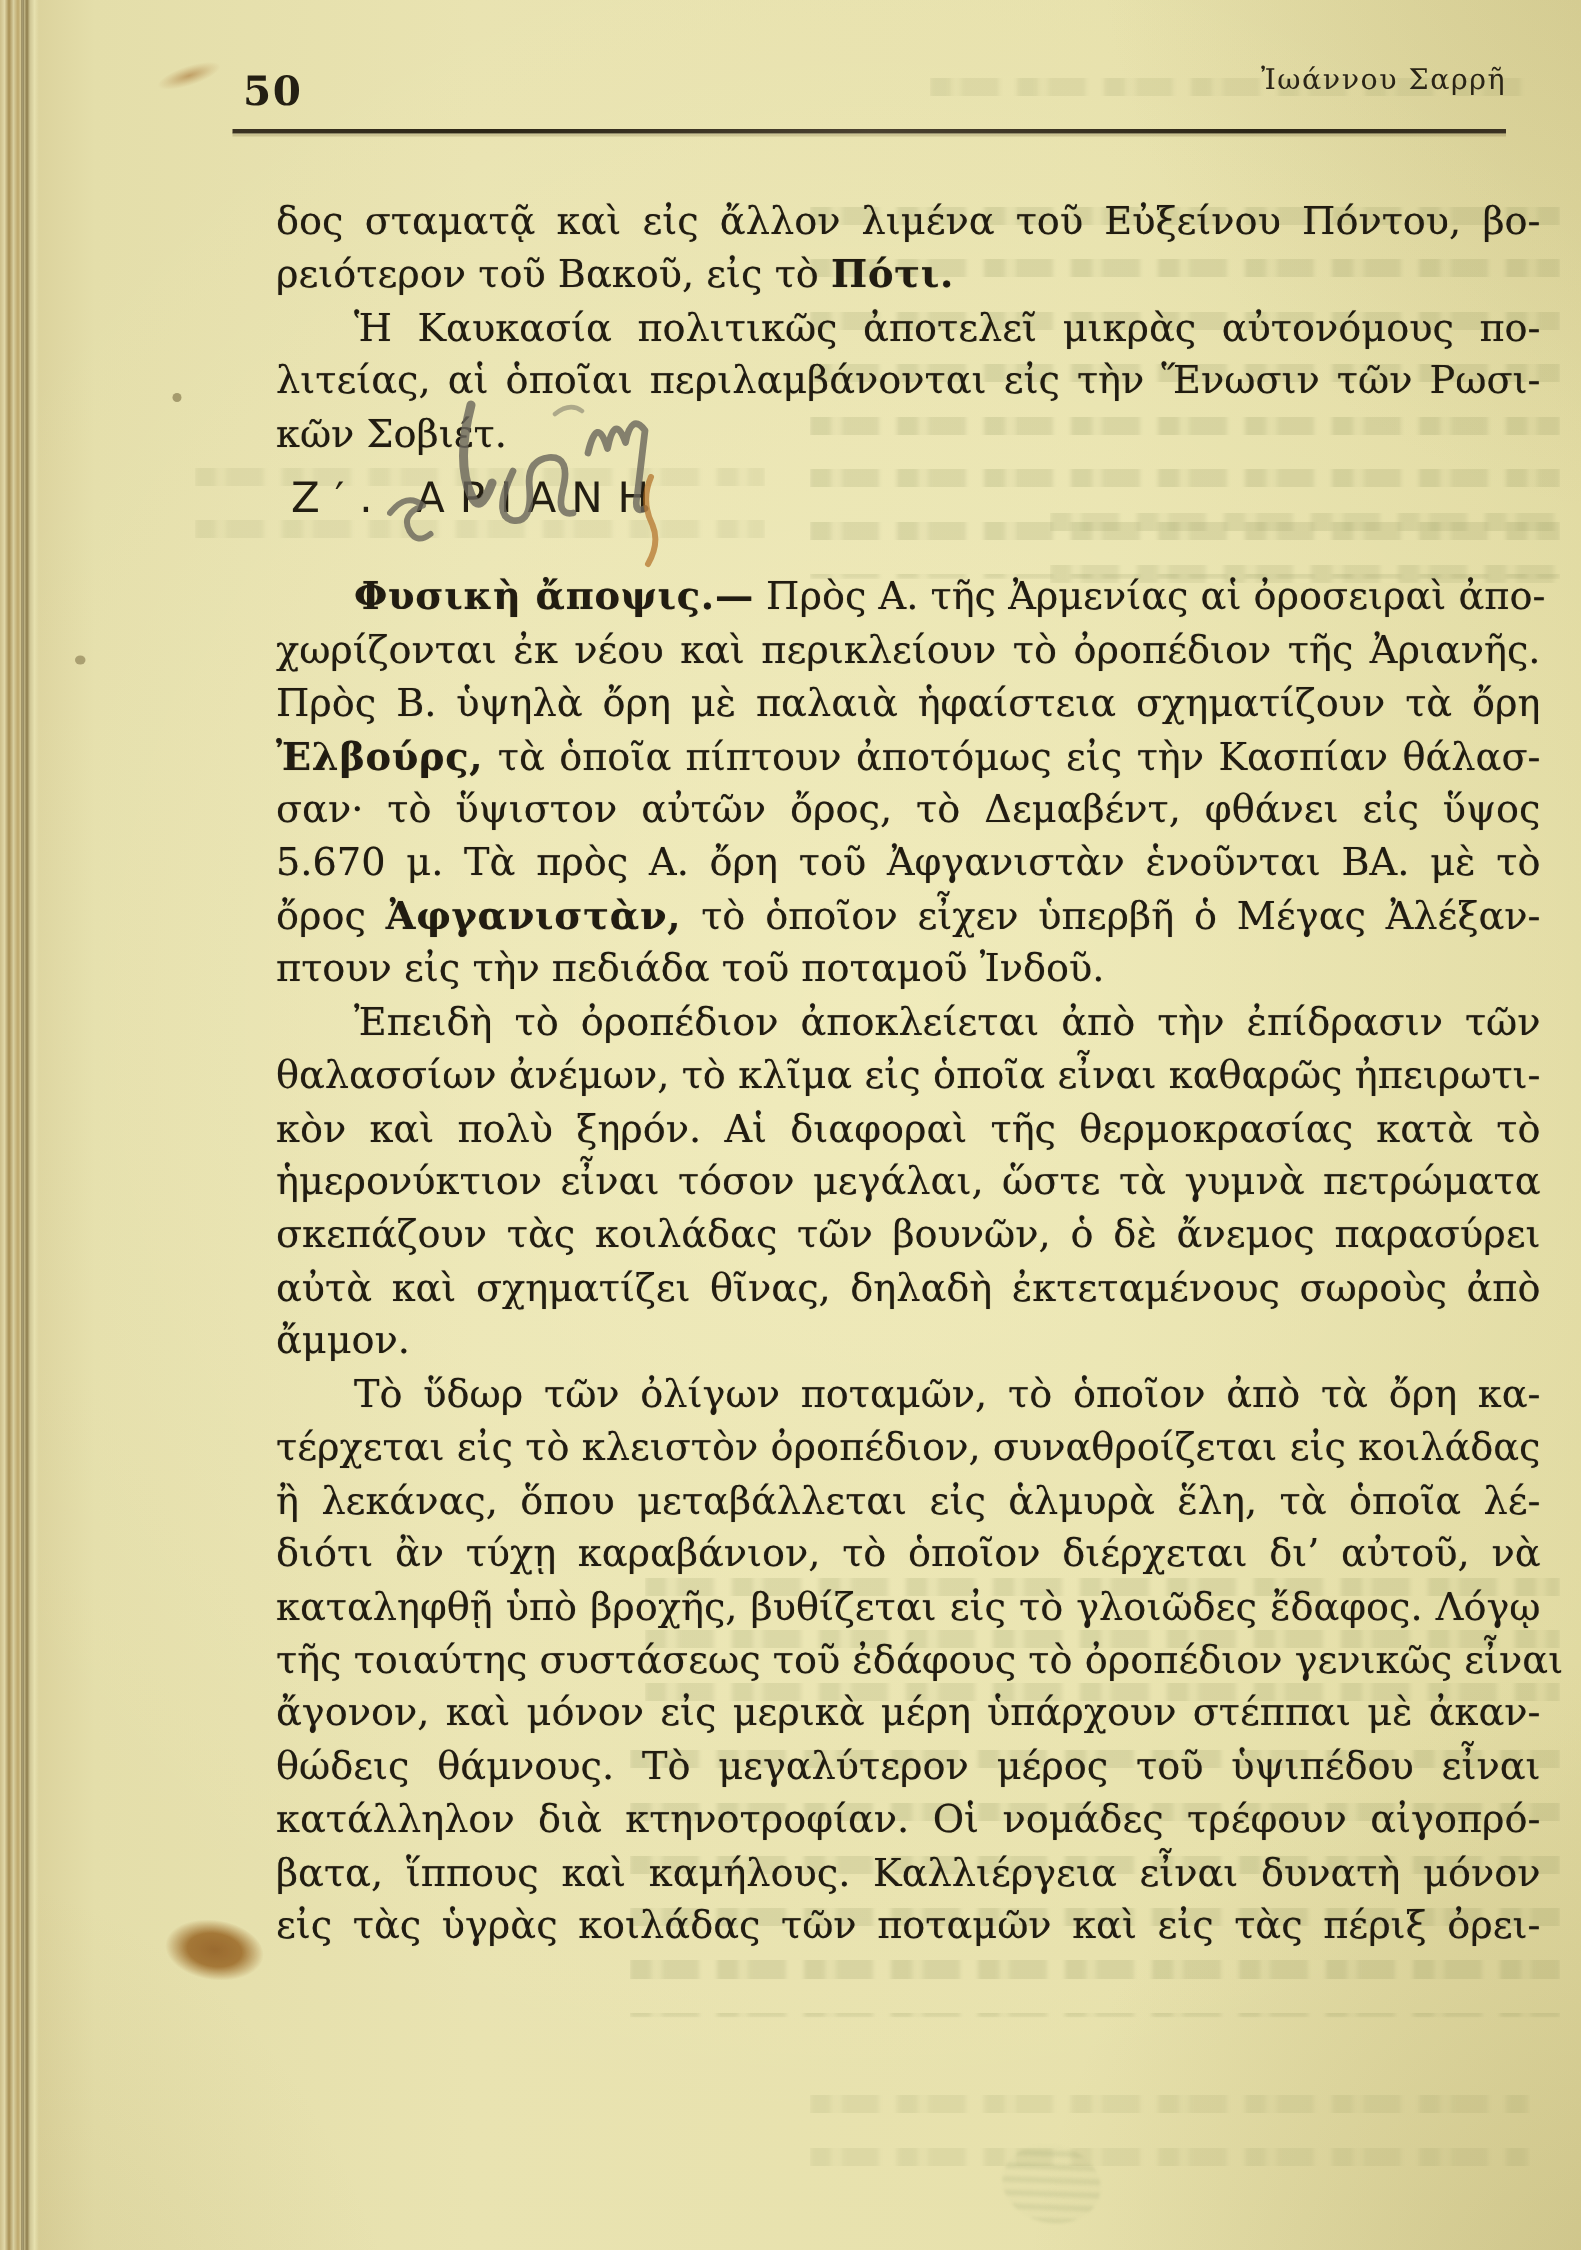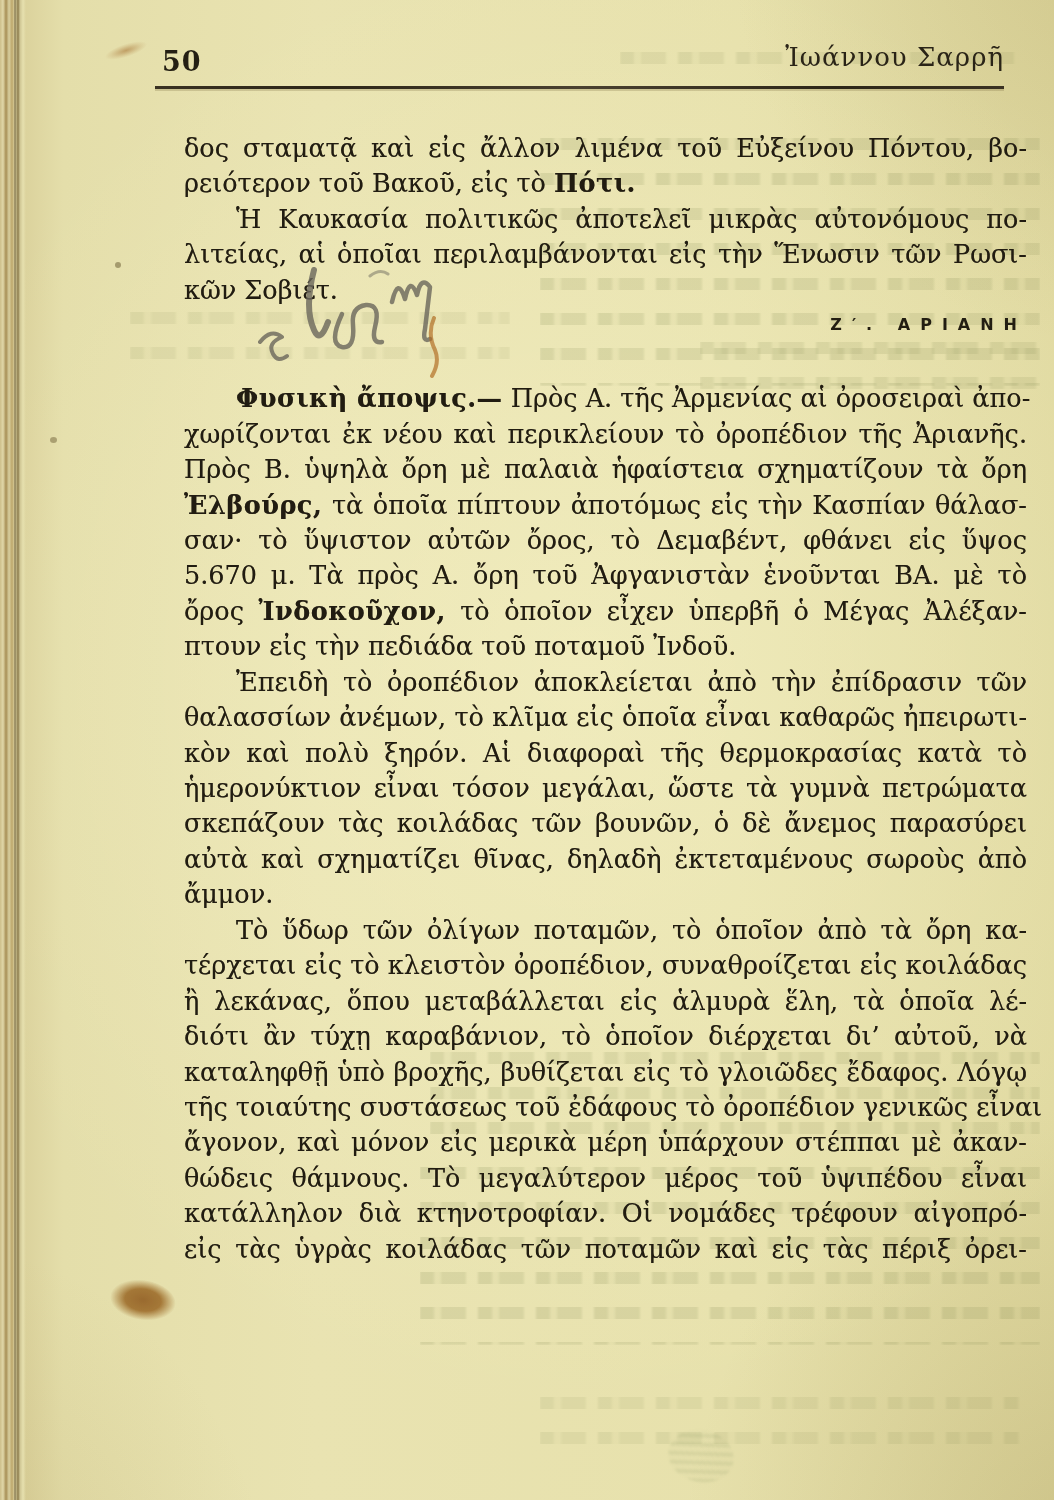--- a/index.html
+++ b/index.html
@@ -22,39 +22,39 @@
     position:absolute;left:0;top:0;width:26px;height:1500px;
     background:linear-gradient(90deg,
       #cdbf8a 0px,#e0d7a8 3px,#a78f55 6px,#d8cf9f 9px,#bda76b 12px,
       #e2dbab 15px,#8d7c4c 18px,#cfc694 20px,#e6e0ae 23px,rgba(230,224,174,0) 26px);
   }
   .binding:after{content:"";position:absolute;left:14px;top:0;width:2px;height:100%;
     background:rgba(90,75,40,.45);}
   
   .page-number{position:absolute;left:162px;top:46px;font-size:27px;font-weight:bold;
     color:#241f13;letter-spacing:1px;}
-  .running-header{position:absolute;right:50px;top:42px;font-size:26px;color:#2a2417;
+  .running-header{position:absolute;right:50px;top:42px;font-size:19px;color:#2a2417;
     letter-spacing:1px;}
   .header-rule{position:absolute;left:155px;top:86px;width:849px;height:3px;
     background:linear-gradient(90deg,#3a3222 0%,#2c2617 20%,#4a4130 50%,#2c2617 80%,#3a3222 100%);
     box-shadow:0 2px 0 rgba(120,105,60,.25);}
   
   .text-block{position:absolute;left:160px;top:131px;width:843px;color:#211c11;margin-left:24px;}
   .line{
     font-size:25.5px;line-height:35.45px;height:35.45px;
     text-align:justify;text-align-last:justify;white-space:nowrap;
     text-shadow:0 0 .5px rgba(33,28,17,.55);
   }
   .line.end{text-align-last:left;white-space:normal;}
   .line.indent{text-indent:52px;}
   .line b{font-weight:bold;letter-spacing:.5px;}
   .line .sp{letter-spacing:7px;}
   .heading{
-    height:30px;margin:7px 0 36px 0;text-align:right;
-    font-family:"DejaVu Sans", sans-serif;font-weight:700;font-size:16px;
+    height:30px;margin:7px 0 36px 0;text-align:left;
+    font-family:"DejaVu Sans", sans-serif;font-weight:400;font-size:28px;
     letter-spacing:10px;color:#231e12;text-indent:10px;
   }
   
   .bleed{
     position:absolute;filter:blur(1.3px);opacity:.55;pointer-events:none;
     background:repeating-linear-gradient(90deg,
       rgba(116,126,72,.30) 0 14px, rgba(116,126,72,.07) 14px 21px,
       rgba(116,126,72,.26) 21px 46px, rgba(116,126,72,0) 46px 58px);
     -webkit-mask:repeating-linear-gradient(180deg, transparent 0 12px, #000 12px 24px, transparent 24px 35px);
     mask:repeating-linear-gradient(180deg, transparent 0 12px, #000 12px 24px, transparent 24px 35px);
@@ -108,38 +108,39 @@
       <div class="line indent"><span>Ἡ Καυκασία πολιτικῶς ἀποτελεῖ μικρὰς αὐτονόμους πο-</span></div>
       <div class="line"><span>λιτείας, αἱ ὁποῖαι περιλαμβάνονται εἰς τὴν Ἕνωσιν τῶν Ρωσι-</span></div>
       <div class="line end"><span>κῶν Σοβιέτ.</span></div>
       <div class="heading">Ζ′. ΑΡΙΑΝΗ</div>
       <div class="line indent"><b>Φυσικὴ ἄποψις.—</b><span> Πρὸς Α. τῆς Ἀρμενίας αἱ ὀροσειραὶ ἀπο-</span></div>
       <div class="line"><span>χωρίζονται ἐκ νέου καὶ περικλείουν τὸ ὀροπέδιον τῆς Ἀριανῆς.</span></div>
       <div class="line"><span>Πρὸς Β. ὑψηλὰ ὄρη μὲ παλαιὰ ἡφαίστεια σχηματίζουν τὰ ὄρη</span></div>
       <div class="line"><b>Ἐλβούρς,</b><span> τὰ ὁποῖα πίπτουν ἀποτόμως εἰς τὴν Κασπίαν θάλασ-</span></div>
       <div class="line"><span>σαν· τὸ ὕψιστον αὐτῶν ὄρος, τὸ Δεμαβέντ, φθάνει εἰς ὕψος</span></div>
       <div class="line"><span>5.670 μ. Τὰ πρὸς Α. ὄρη τοῦ Ἀφγανιστὰν ἑνοῦνται ΒΑ. μὲ τὸ</span></div>
-      <div class="line"><span>ὄρος </span><b>Ἰνδοκοῦχον,</b><span> τὸ ὁποῖον εἶχεν ὑπερβῆ ὁ Μέγας Ἀλέξαν-</span></div>
+      <div class="line"><span>ὄρος </span><b>Ἀφγανιστὰν,</b><span> τὸ ὁποῖον εἶχεν ὑπερβῆ ὁ Μέγας Ἀλέξαν-</span></div>
       <div class="line end"><span>πτουν εἰς τὴν πεδιάδα τοῦ ποταμοῦ Ἰνδοῦ.</span></div>
       <div class="line indent"><span>Ἐπειδὴ τὸ ὀροπέδιον ἀποκλείεται ἀπὸ τὴν ἐπίδρασιν τῶν</span></div>
       <div class="line"><span>θαλασσίων ἀνέμων, τὸ κλῖμα εἰς ὁποῖα εἶναι καθαρῶς ἠπειρωτι-</span></div>
       <div class="line"><span>κὸν καὶ πολὺ ξηρόν. Αἱ διαφοραὶ τῆς θερμοκρασίας κατὰ τὸ</span></div>
       <div class="line"><span>ἡμερονύκτιον εἶναι τόσον μεγάλαι, ὥστε τὰ γυμνὰ πετρώματα</span></div>
       <div class="line"><span>σκεπάζουν τὰς κοιλάδας τῶν βουνῶν, ὁ δὲ ἄνεμος παρασύρει</span></div>
       <div class="line"><span>αὐτὰ καὶ σχηματίζει θῖνας, δηλαδὴ ἐκτεταμένους σωροὺς ἀπὸ</span></div>
       <div class="line end"><span>ἄμμον.</span></div>
       <div class="line indent"><span>Τὸ ὕδωρ τῶν ὀλίγων ποταμῶν, τὸ ὁποῖον ἀπὸ τὰ ὄρη κα-</span></div>
       <div class="line"><span>τέρχεται εἰς τὸ κλειστὸν ὀροπέδιον, συναθροίζεται εἰς κοιλάδας</span></div>
       <div class="line"><span>ἢ λεκάνας, ὅπου μεταβάλλεται εἰς ἁλμυρὰ ἕλη, τὰ ὁποῖα λέ-</span></div>
       <div class="line"><span>διότι ἂν τύχῃ καραβάνιον, τὸ ὁποῖον διέρχεται δι’ αὐτοῦ, νὰ</span></div>
       <div class="line"><span>καταληφθῇ ὑπὸ βροχῆς, βυθίζεται εἰς τὸ γλοιῶδες ἔδαφος. Λόγῳ</span></div>
       <div class="line"><span>τῆς τοιαύτης συστάσεως τοῦ ἐδάφους τὸ ὀροπέδιον γενικῶς εἶναι</span></div>
       <div class="line"><span>ἄγονον, καὶ μόνον εἰς μερικὰ μέρη ὑπάρχουν στέππαι μὲ ἀκαν-</span></div>
       <div class="line"><span>θώδεις θάμνους. Τὸ μεγαλύτερον μέρος τοῦ ὑψιπέδου εἶναι</span></div>
       <div class="line"><span>κατάλληλον διὰ κτηνοτροφίαν. Οἱ νομάδες τρέφουν αἰγοπρό-</span></div>
+      <div class="line"><span>βατα, ἵππους καὶ καμήλους. Καλλιέργεια εἶναι δυνατὴ μόνον</span></div>
       <div class="line"><span>εἰς τὰς ὑγρὰς κοιλάδας τῶν ποταμῶν καὶ εἰς τὰς πέριξ ὀρει-</span></div>
     </div>
 
   <div class="fleck-topleft"></div>
   <div class="speck1"></div>
   <div class="speck2"></div>
   <div class="stain-brown"></div>
   <div class="smudge-bottom"></div>
 
   <svg class="scribble" viewBox="0 0 240 118">

